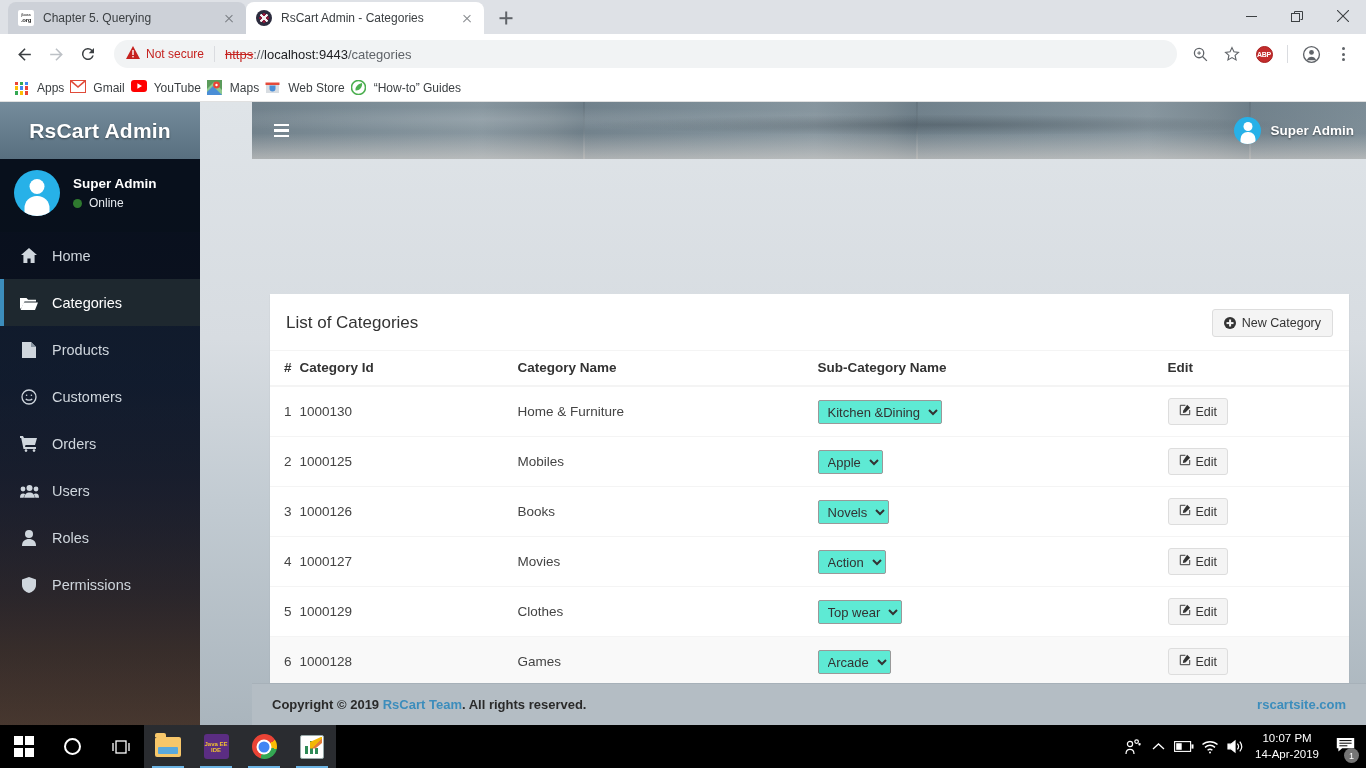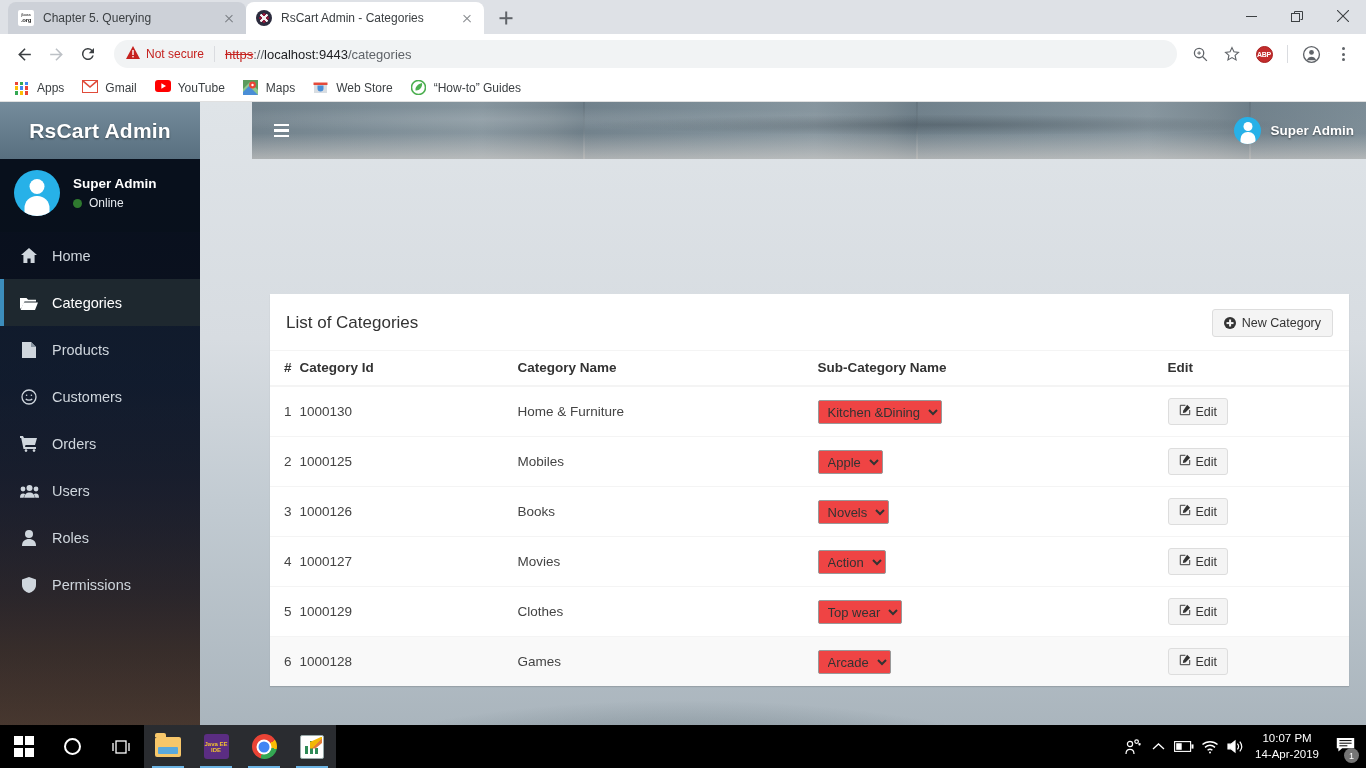--- a/index.html
+++ b/index.html
@@ -78,21 +78,21 @@
   .abp {
     width: 17px; height: 17px; border-radius: 50%; background: #c32c2c;
     display: flex; align-items: center; justify-content: center;
     color: #fff; font-size: 7px; font-weight: bold; letter-spacing: -.2px;
     border: 1.5px solid #a81f1f;
   }
   .tb-div { width: 1px; height: 18px; background: #dadce0; margin: 0 6px; }
   .dots { display: flex; flex-direction: column; gap: 2.2px; }
   .dots i { width: 3px; height: 3px; border-radius: 50%; background: #5f6368; display: block; }
 
-  .bookmarks { height: 28px; background: #fff; display: flex; align-items: center; padding: 0 14px; gap: 18px; border-bottom: 1px solid #e0e0e0;}
+  .bookmarks { height: 28px; background: #fff; display: flex; align-items: center; padding: 0 14px; gap: 6px; border-bottom: 1px solid #e0e0e0;}
   .bm { display: flex; align-items: center; font-size: 12px; color: #3c4043; white-space: nowrap; }
   .bm-ic { width: 16px; height: 16px; margin-right: 7px; flex: 0 0 16px; position: relative; }
   .apps-grid { display: grid; grid-template-columns: repeat(3, 3.4px); grid-template-rows: repeat(3, 3.4px); gap: 1.6px; width: 16px; padding-top: 2px; padding-left:1px;}
   .apps-grid i { display: block; width: 3.4px; height: 3.4px; }
 
   
   .viewport { position: relative; width: 1366px; height: 623px; overflow: hidden; background: #b0bac3; }
   .page-bg {
     position: absolute; inset: 0;
     background:
@@ -227,21 +227,21 @@
   table.cat tbody tr:last-child { background: #f9f9f9; }
   .c-num { width: 26px; padding-left: 14px !important; }
   .c-id { width: 218px; }
   .c-name { width: 300px; }
   .c-sub { width: 350px; }
   .c-edit { }
   th.c-num { padding-left: 14px !important; }
 
   select.sub {
     font-family: "Liberation Sans", sans-serif;
-    font-size: 13px; color: #333; background: #ef4444;
+    font-size: 13px; color: #333; background: #5eead4;
     border: 1px solid #999; border-radius: 2px; padding: 3px 4px 3px 5px;
     height: 24px; cursor: pointer;
   }
   .btn-edit {
     display: inline-flex; align-items: center; gap: 5px;
     font-size: 12.5px; color: #333; background: #f4f4f4; border: 1px solid #ddd;
     border-radius: 3px; padding: 5px 10px; cursor: pointer;
   }
 
   .footer {
@@ -738,20 +738,26 @@
                   </span>
                   <span>Edit</span>
                 </button>
               </td>
             </tr>
           </tbody>
         </table>
       </section>
     </main>
 
+    <footer class="footer">
+      <div>
+        <b class="strong">Copyright © 2019 </b><a href="#" style="font-weight:bold">RsCart Team</a><b class="strong">. All rights reserved.</b>
+      </div>
+      <a href="#" style="font-weight:bold">rscartsite.com</a>
+    </footer>
   </div>
 </div>
 
 <div class="taskbar">
   <div class="tb-left">
     <div class="tb-item">
       <span class="win-logo">
           <i></i>
           <i></i>
           <i></i>

